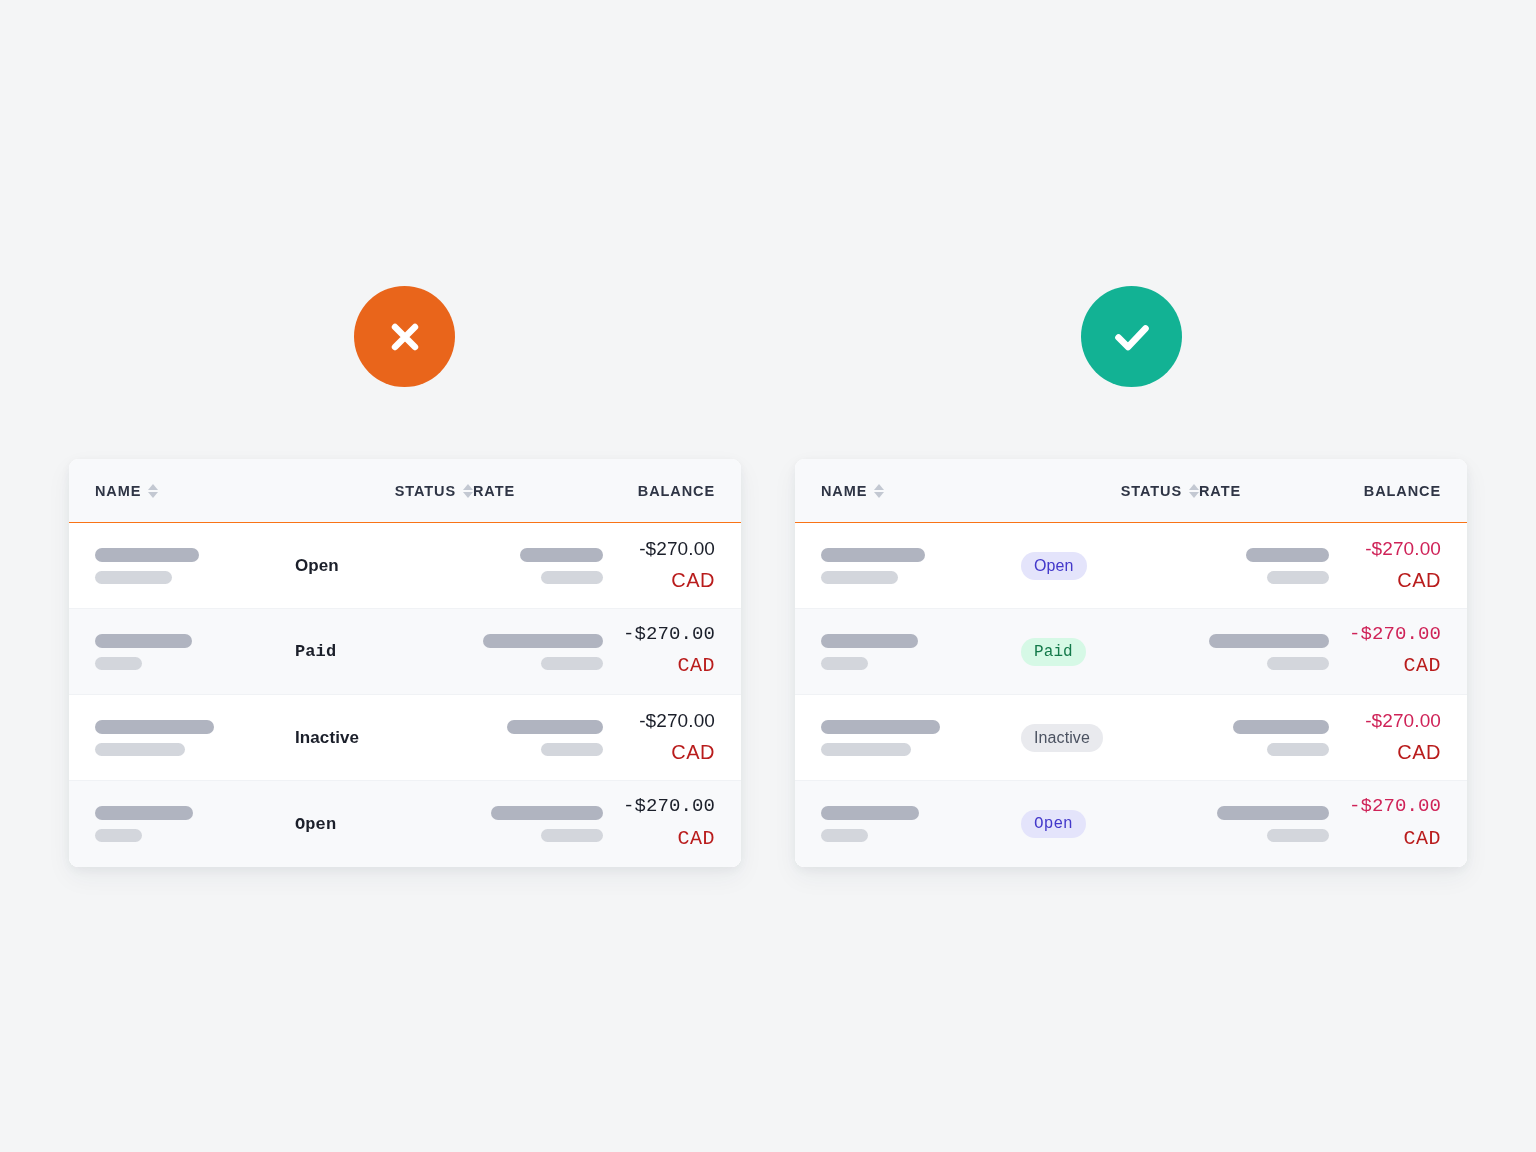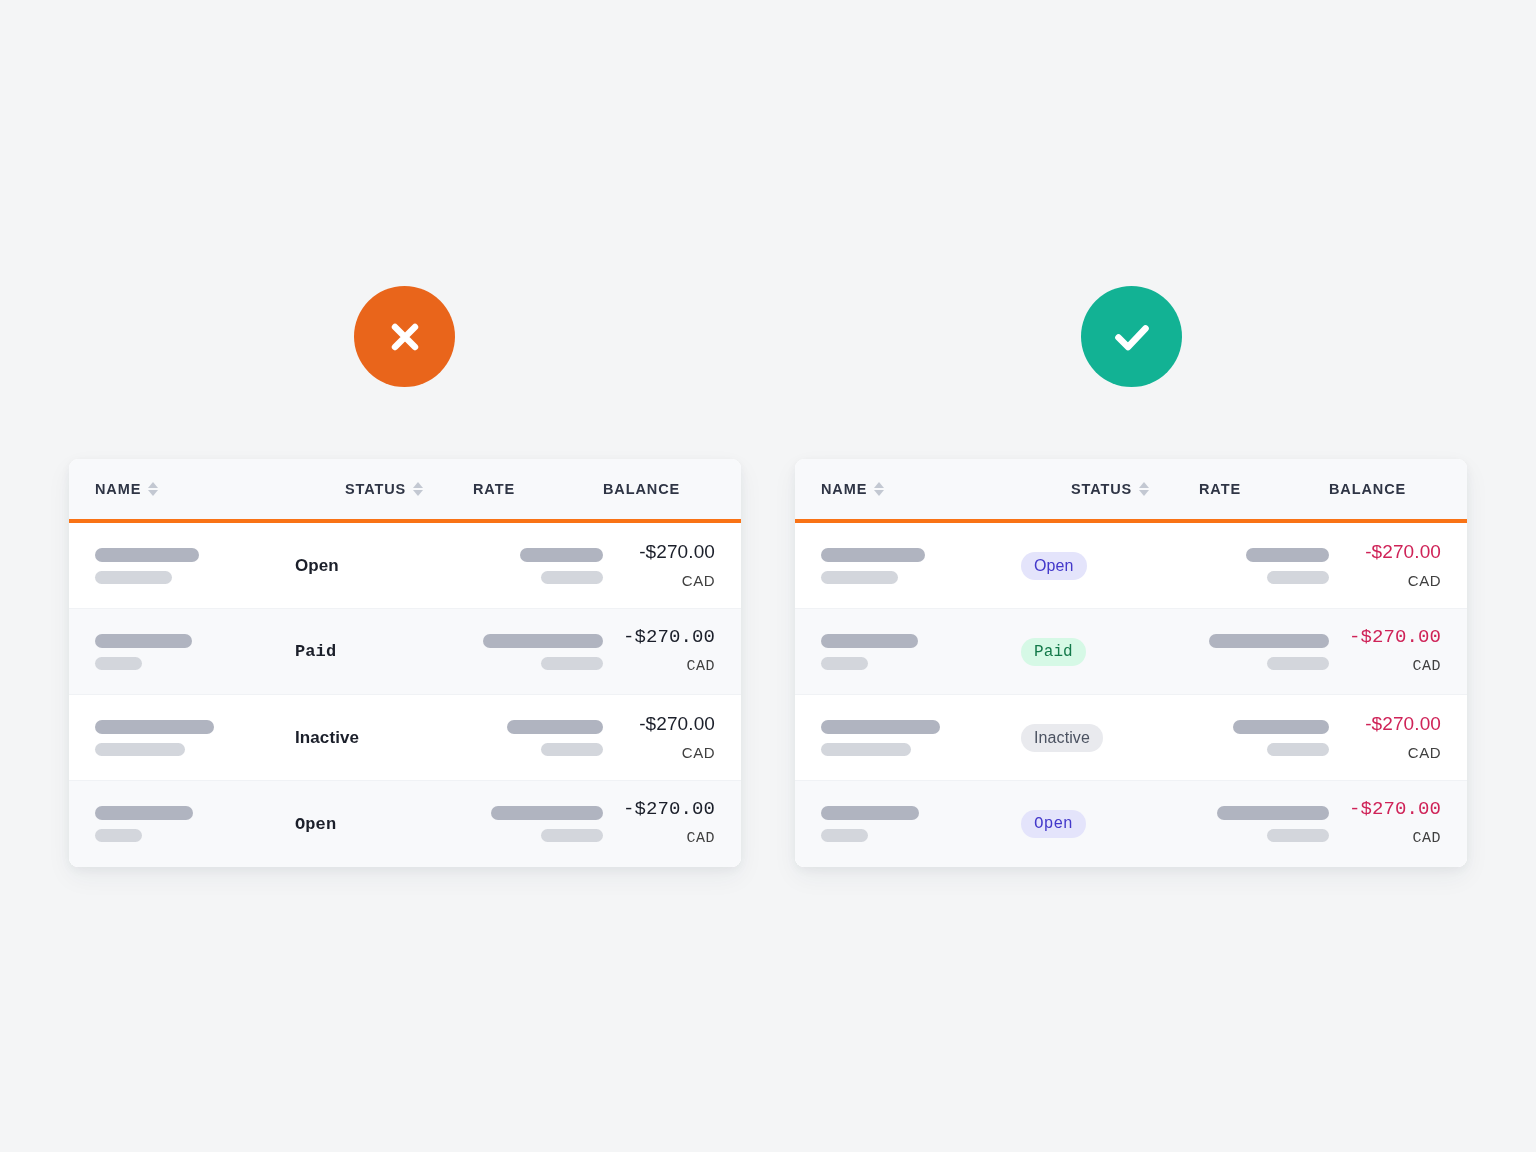--- a/index.html
+++ b/index.html
@@ -46,38 +46,38 @@
   }
   .card.left  { left: 69px;  top: 459px; }
   .card.right { left: 795px; top: 459px; }
 
   
   .thead {
     display: flex;
     align-items: center;
     height: 64px;
     background: #f8f9fb;
-    border-bottom: 4px solid #f97316;
+    border-bottom: 1px solid #f97316;
     padding: 0 26px;
   }
   .th {
     font-size: 14.5px;
     letter-spacing: 0.9px;
     font-weight: 700;
     color: #2f3545;
     display: flex;
     align-items: center;
     white-space: nowrap;
   }
   .th .lbl { display: inline-block; }
 
   .col-name    { width: 200px; justify-content: flex-start; }
-  .col-status  { width: 178px; justify-content: center; }
+  .col-status  { width: 178px; justify-content: flex-end; }
   .col-rate    { width: 130px; }
-  .col-balance { flex: 1;      justify-content: flex-start; }
+  .col-balance { flex: 1;      justify-content: flex-end; }
 
   .sort-icon {
     display: inline-flex;
     flex-direction: column;
     gap: 2px;
     margin-left: 7px;
   }
   .sort-icon i {
     display: block;
     width: 0; height: 0;
@@ -137,22 +137,22 @@
   
   .amount {
     font-size: 19px;
     font-weight: 400;
     letter-spacing: 0.1px;
     line-height: 1.15;
   }
   .amount.neutral  { color: #1b1f2a; }
   .amount.negative { color: #cf2358; }
   .currency {
-    font-size: 15px;
-    color: #404040;
+    font-size: 20px;
+    color: #b91c1c;
     letter-spacing: 0.5px;
     line-height: 1.3;
   }
 </style>
 </head>
 <body>
 
 <div class="stage">
 
   <div class="medallion bad">

